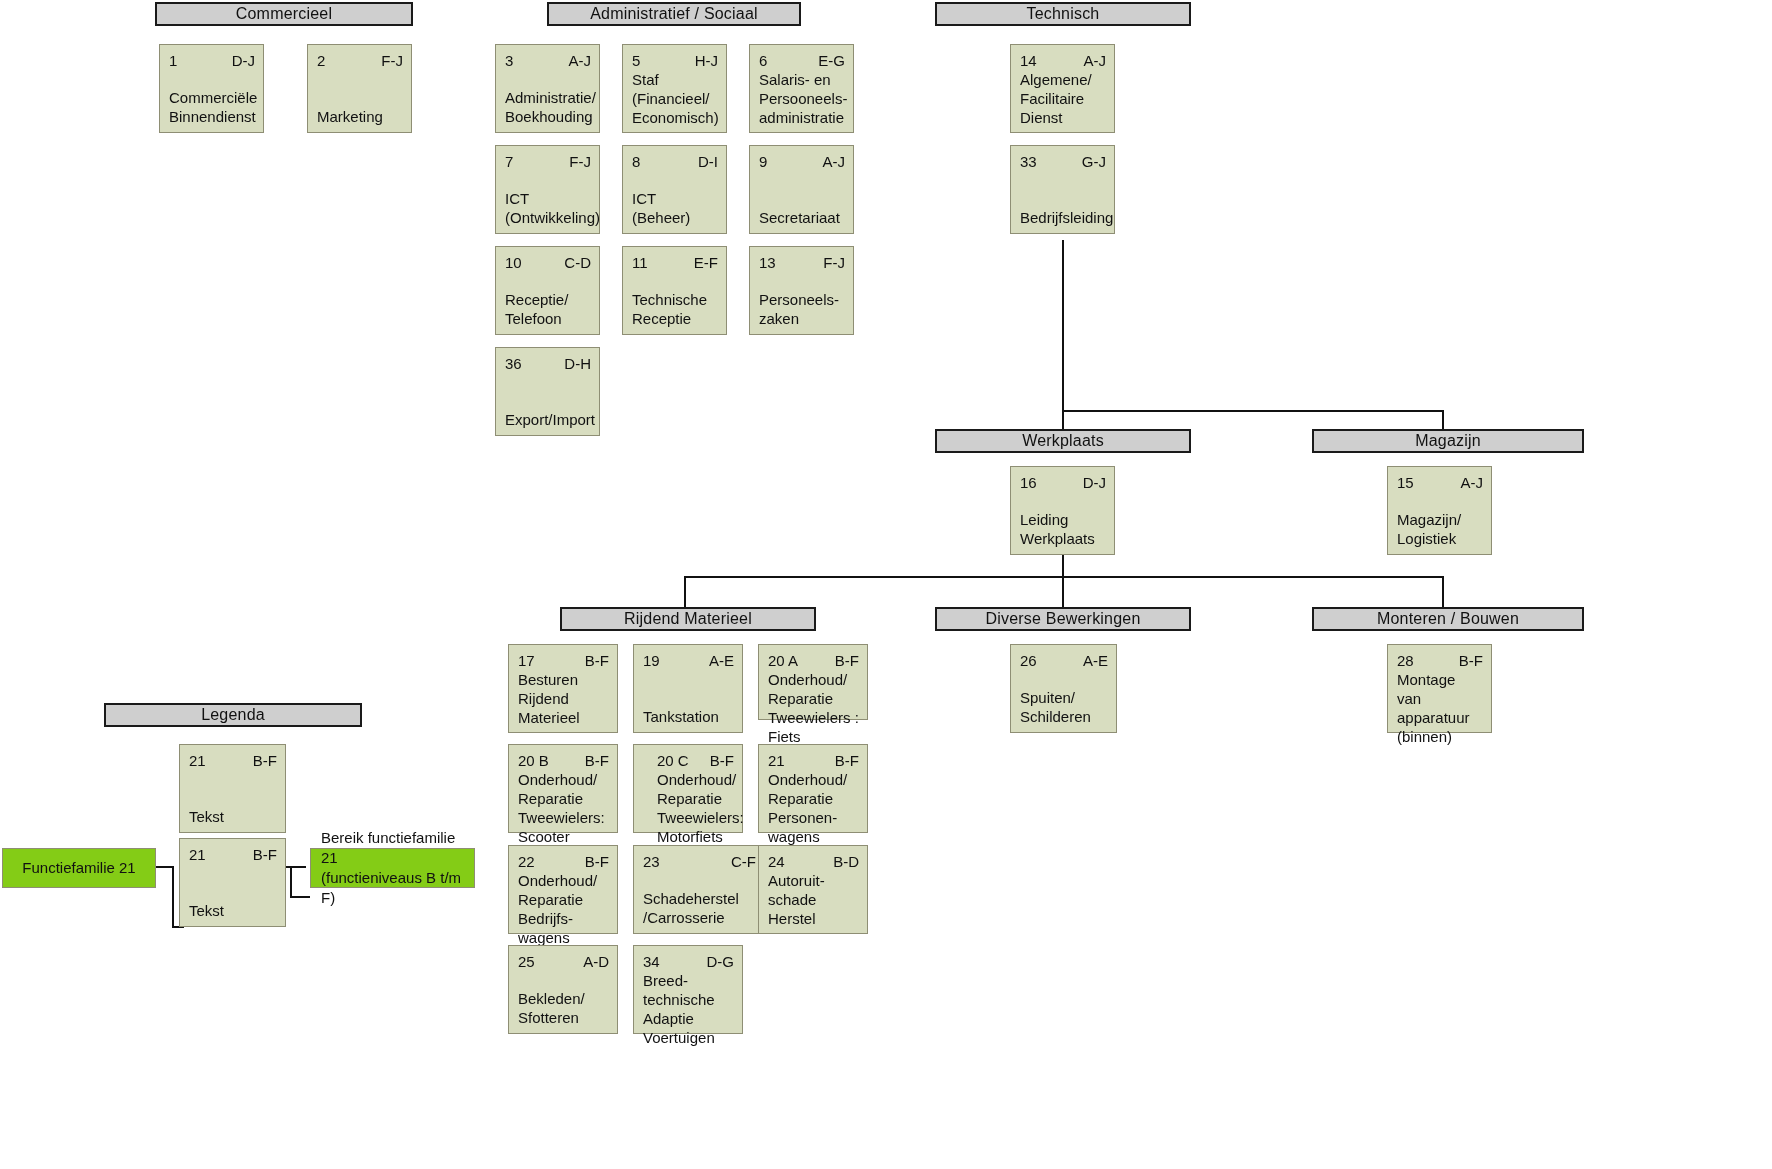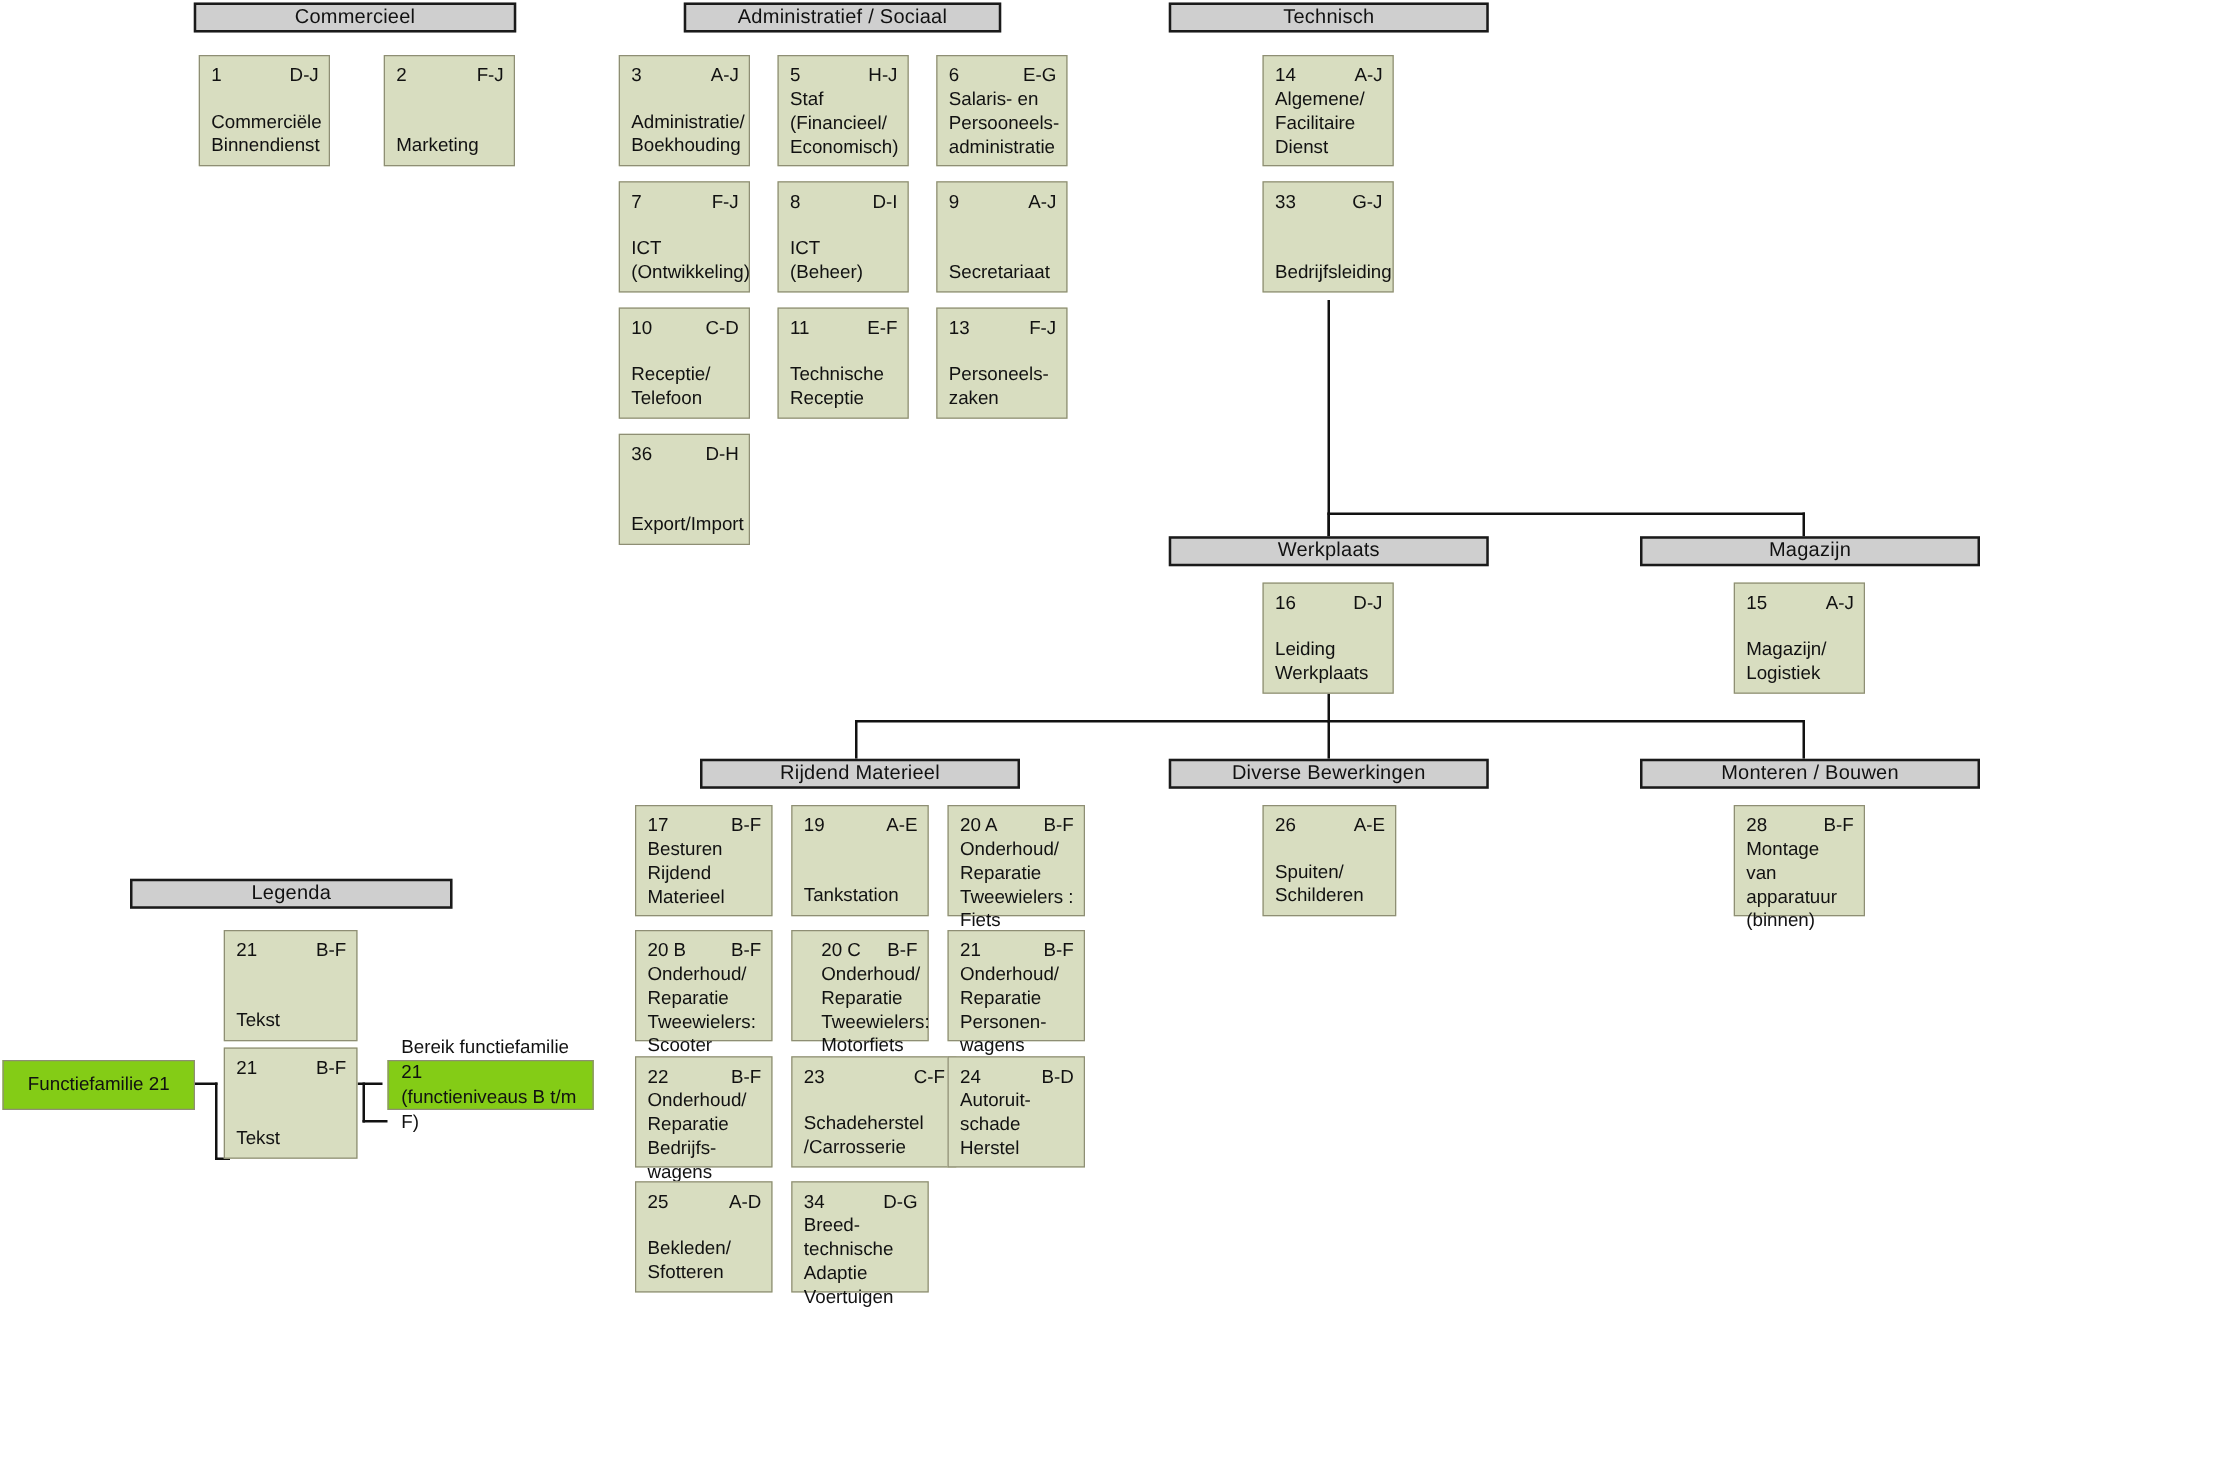--- a/index.html
+++ b/index.html
@@ -270,21 +270,21 @@
 Rijdend
 Materieel</div>
   </div>
   <div class="node" style="left:633px; top:644px; width:110px; height:89px;">
     <div class="toprow">
       <span class="code">19</span>
       <span class="lvl">A-E</span>
     </div>
     <div class="body">Tankstation</div>
   </div>
-  <div class="node tight" style="left:758px; top:644px; width:110px; height:89px;">
+  <div class="node tight" style="left:758px; top:644px; width:110px; height:76px;">
     <div class="toprow">
       <span class="code">20 A</span>
       <span class="lvl">B-F</span>
     </div>
     <div class="body">Onderhoud/
 Reparatie
 Tweewielers :
 Fiets</div>
   </div>
 

